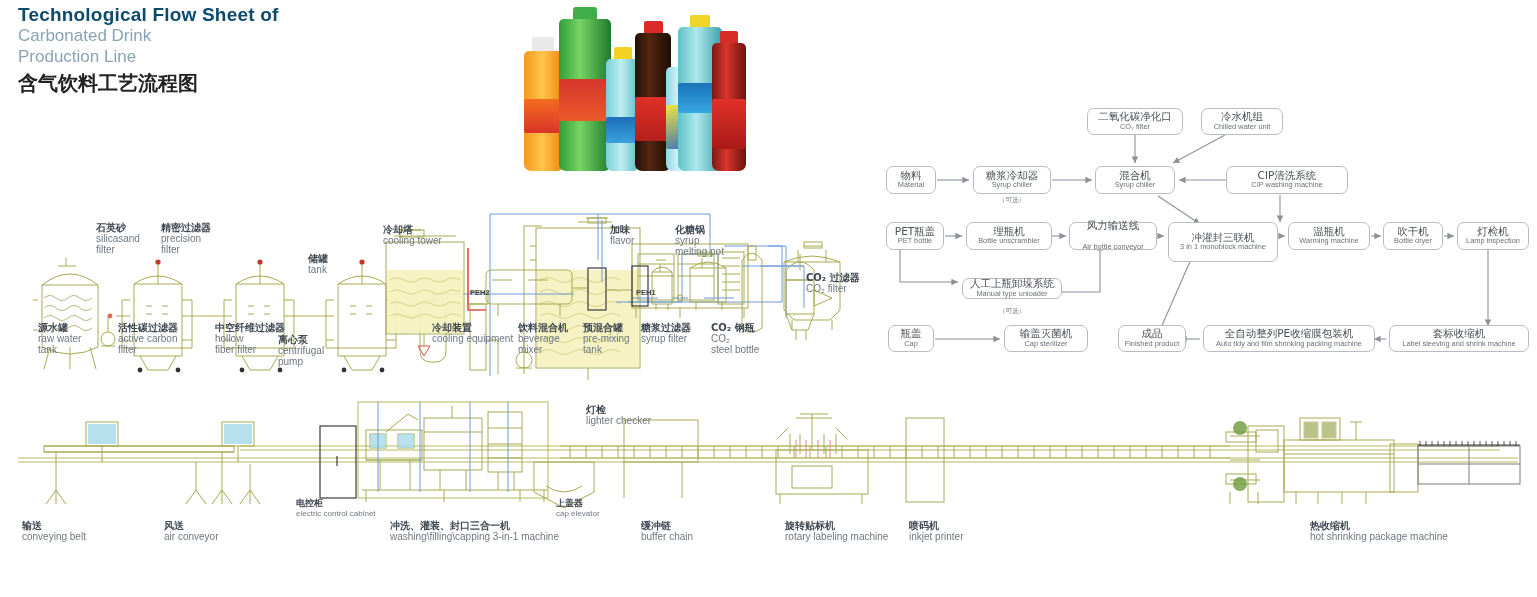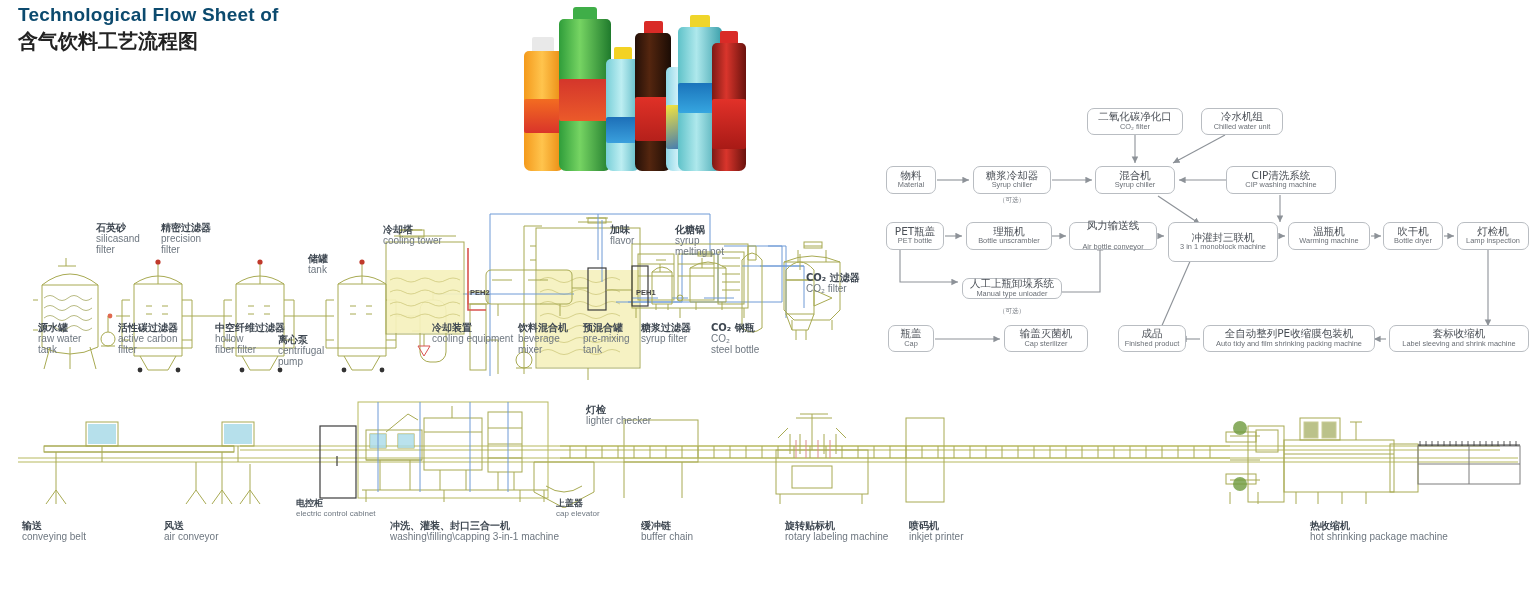--- a/index.html
+++ b/index.html
@@ -44,20 +44,22 @@
   .blu{fill:none;stroke:#6f9ad6;stroke-width:1;}
   .red{fill:none;stroke:#d9534f;stroke-width:1.6;}
   .dk{fill:none;stroke:#3c3c3c;stroke-width:1.2;}
   .gry{fill:none;stroke:#7d7d7d;stroke-width:1;}
 </style>
 </head>
 <body>
 
 <div class="abs" id="title-block">
   <div class="t1">Technological Flow Sheet of</div>
+  <div class="t2">Carbonated Drink</div>
+  <div class="t3">Production Line</div>
   <div class="t4">含气饮料工艺流程图</div>
 </div>
 
 <div class="abs" id="bottles">
 
   <div class="btl" style="left:6px;width:40px;height:120px;background:linear-gradient(90deg,#f49a1c,#ffc44d 45%,#e8860c);"></div>
   <div class="cap" style="left:14px;bottom:120px;width:22px;height:14px;background:#e9e9e9;"></div>
   <div class="lbl" style="left:6px;width:40px;bottom:38px;height:34px;background:linear-gradient(180deg,#f36c21,#d9342a);"></div>
 
   <div class="btl" style="left:41px;width:52px;height:152px;background:linear-gradient(90deg,#2f9d3a,#76d463 40%,#1f7a2c);"></div>
@@ -442,21 +444,21 @@
     </div>
     <div class="fbox" style="left: 973px; top: 166px; width: 78px; height: 28px;">
       <div class="fz">糖浆冷却器</div>
       <div class="fe">Syrup chiller</div>
     </div>
     <div class="opt" style="left: 973px; width: 78px; top: 196px;">（可选）</div>
     <div class="fbox" style="left: 1095px; top: 166px; width: 80px; height: 28px;">
       <div class="fz">混合机</div>
       <div class="fe">Syrup chiller</div>
     </div>
-    <div class="fbox" style="left: 1226px; top: 166px; width: 110px; height: 28px;">
+    <div class="fbox" style="left: 1226px; top: 166px; width: 122px; height: 28px;">
       <div class="fz">CIP清洗系统</div>
       <div class="fe">CIP washing machine</div>
     </div>
     <div class="fbox" style="left: 886px; top: 222px; width: 58px; height: 28px;">
       <div class="fz">PET瓶盖</div>
       <div class="fe">PET bottle</div>
     </div>
     <div class="fbox" style="left: 966px; top: 222px; width: 86px; height: 28px; border-radius: 7px;">
       <div class="fz">理瓶机</div>
       <div class="fe">Bottle unscrambler</div>

